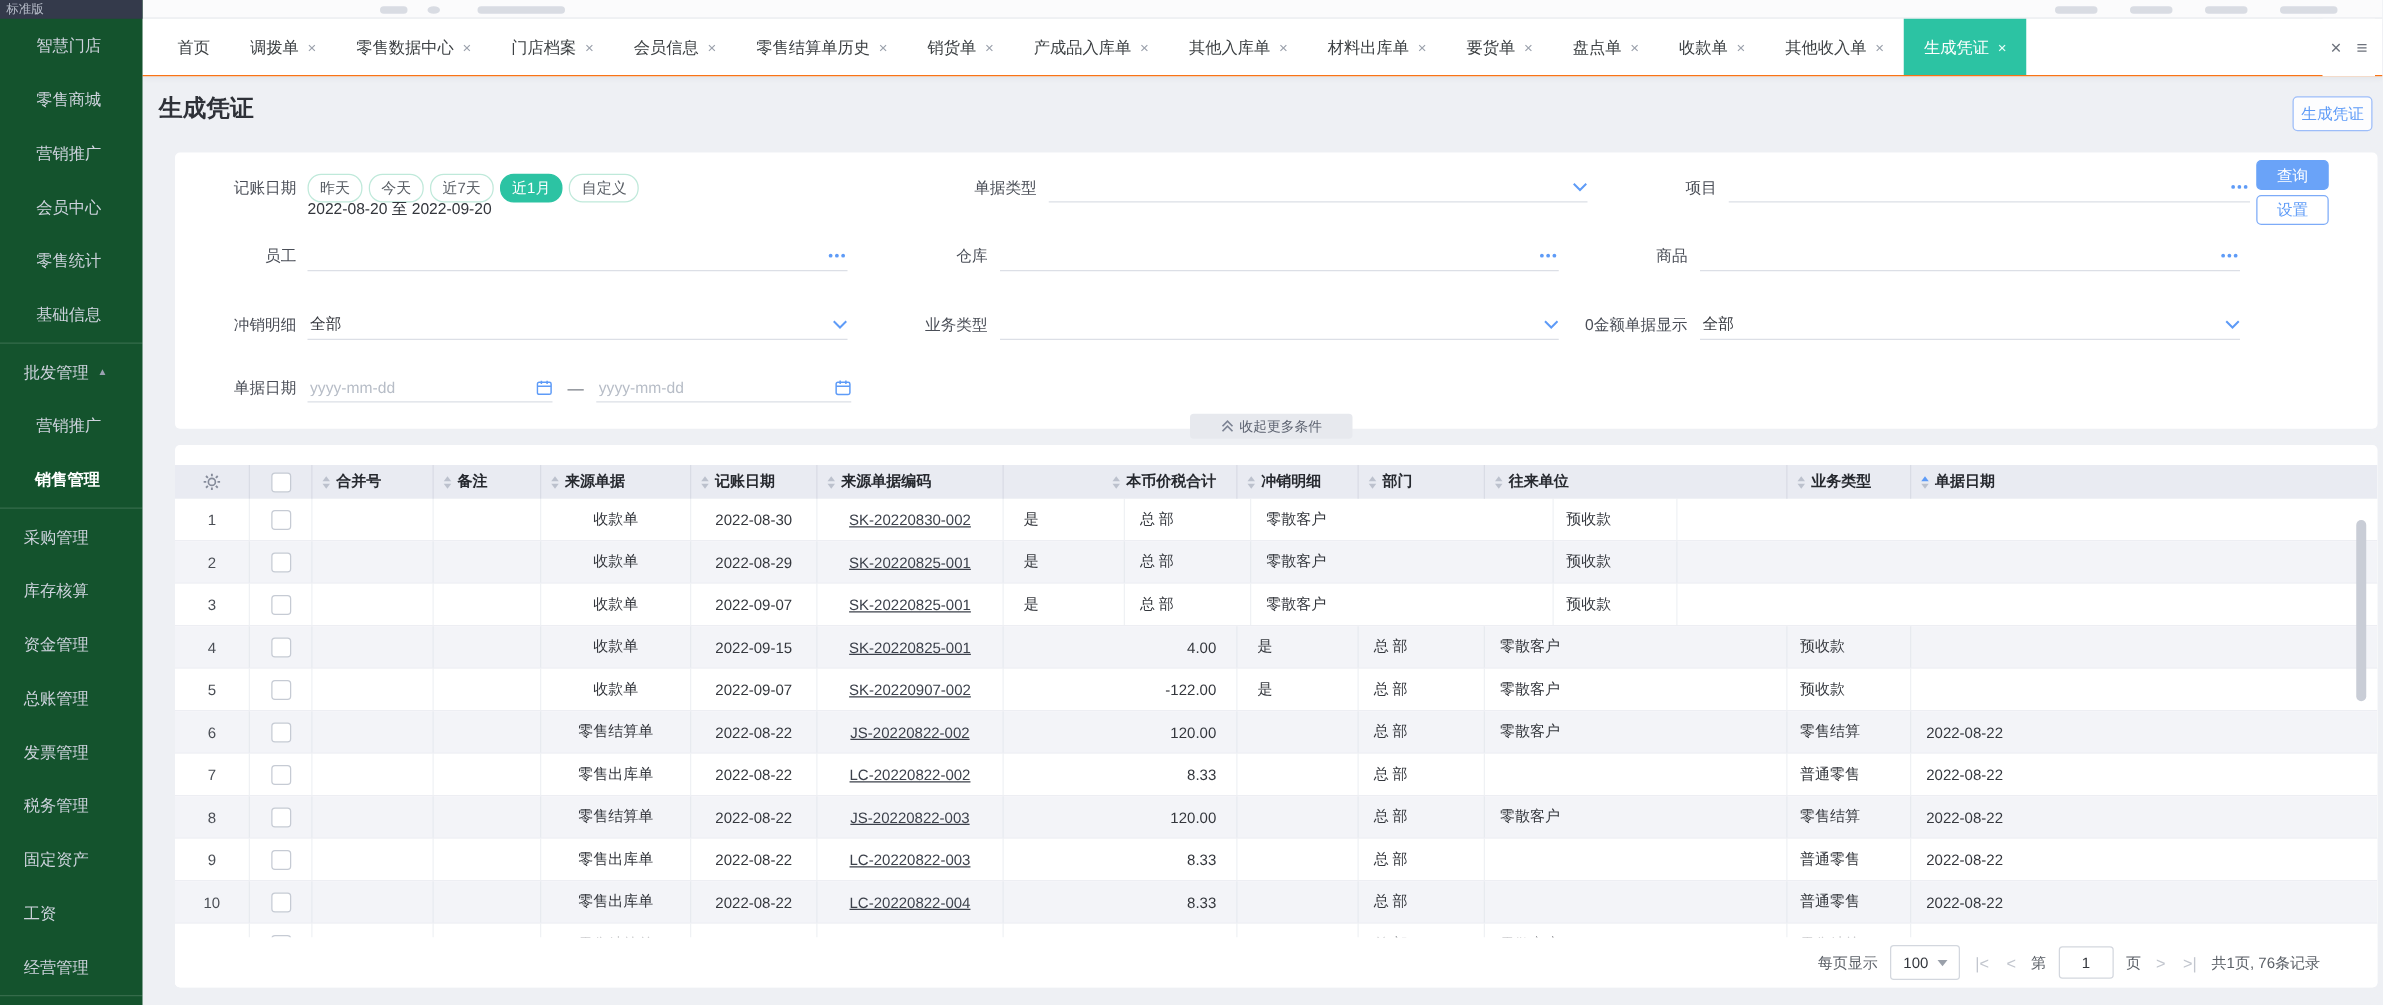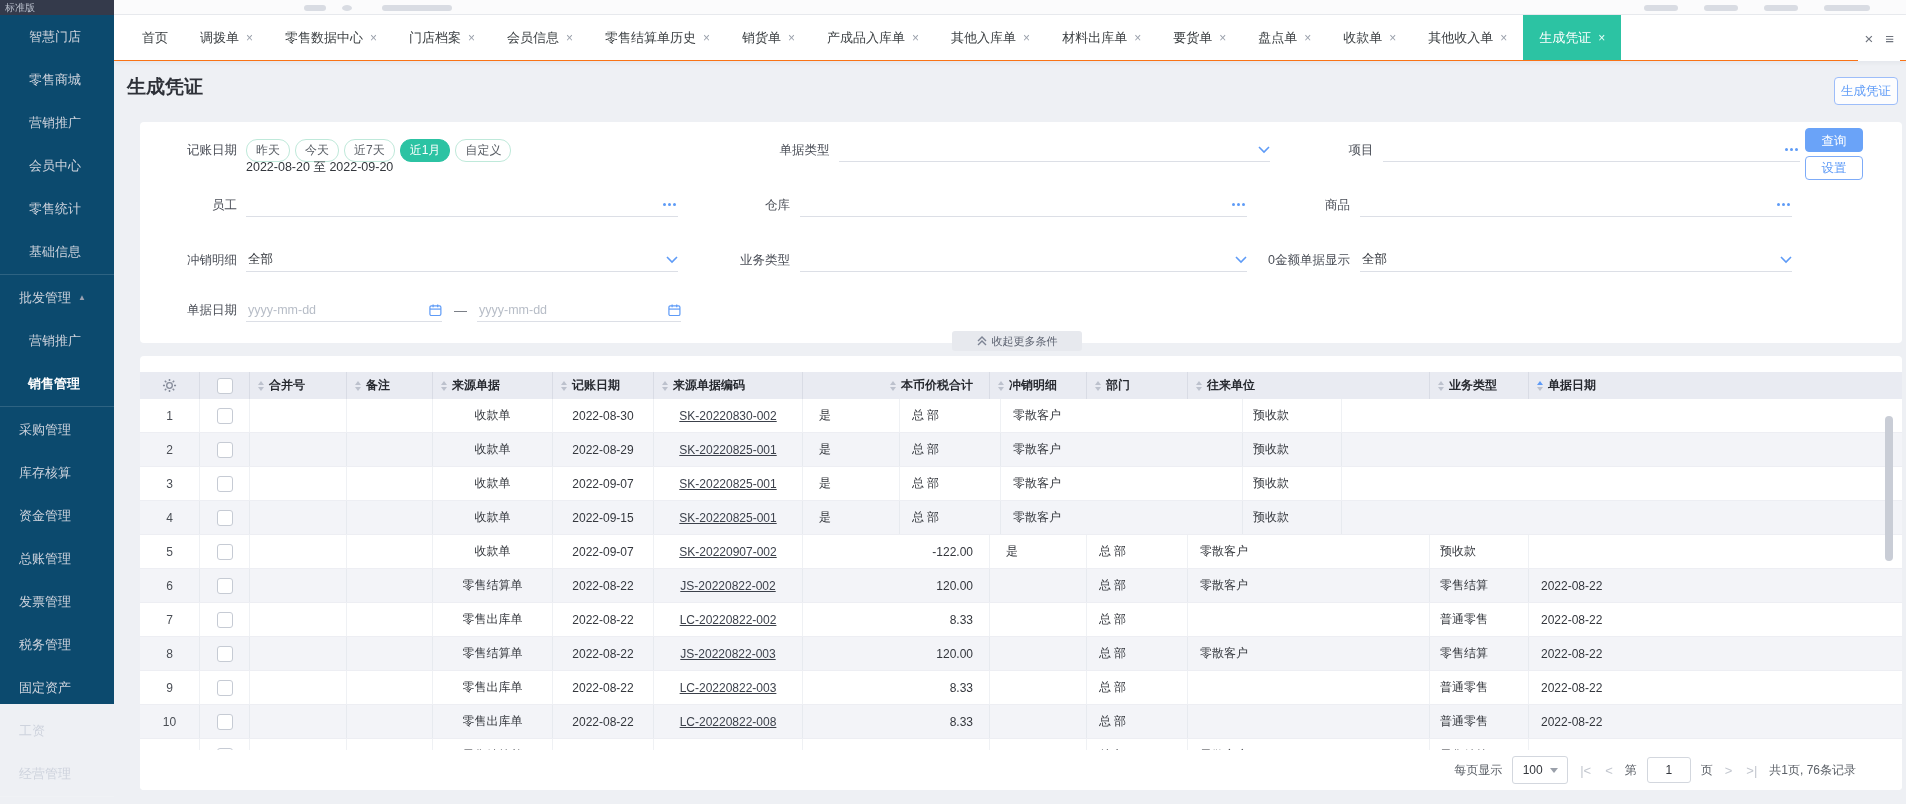--- a/index.html
+++ b/index.html
@@ -1,19 +1,19 @@
 <!DOCTYPE html>
 <html><head>
 <meta charset="utf-8">
 <style>
   html,body{margin:0;padding:0;}
   body{width:1906px;height:804px;position:relative;overflow:hidden;background:#eef0f4;
        font-family:"Liberation Sans","DejaVu Sans",sans-serif;color:#33363c;}
   
-  .sidebar{position:absolute;left:0;top:0;width:114px;height:704px;background:#0c4a6e;z-index:5;}
+  .sidebar{position:absolute;left:0;top:0;width:114px;height:804px;background:#14532d;z-index:5;}
   .edition{height:15px;line-height:15px;background:#343a4b;color:#b9bfcb;font-size:10px;padding-left:5px;}
   .side-item{height:43px;line-height:43px;font-size:13px;color:#ced3dd;padding-left:19px;cursor:pointer;white-space:nowrap;}
   .side-item.indent{padding-left:29px;}
   .side-item.active{color:#ffffff;font-weight:bold;padding-left:28px;}
   .side-item .group-arrow{font-size:8px;color:#9aa1b1;margin-left:7px;vertical-align:2px;}
   .side-divider{height:1px;background:rgba(255,255,255,.14);margin:1px 0;}
   
   .topstrip{position:absolute;left:114px;top:0;right:0;height:14px;background:#fbfbfc;border-bottom:1px solid #e8eaee;}
   .blob{position:absolute;bottom:3px;height:6px;background:#d9dce3;border-radius:3px;}
   
@@ -528,20 +528,23 @@
         <div class="td center" style="width: 86px;"></div>
         <div class="td center" style="width: 120px;">
           <span>收款单</span>
         </div>
         <div class="td center" style="width: 101px;">
           <span>2022-09-15</span>
         </div>
         <div class="td center" style="width: 149px;">
           <span class="link">SK-20220825-001</span>
         </div>
+        <div class="td right" style="width: 187px;">
+          <span>4.00</span>
+        </div>
         <div class="td pl16" style="width: 97px;">
           <span>是</span>
         </div>
         <div class="td pl12 dept" style="width: 101px;">
           <span>总部</span>
         </div>
         <div class="td pl12" style="width: 242px;">
           <span>零散客户</span>
         </div>
         <div class="td pl10" style="width: 99px;">
@@ -717,21 +720,21 @@
         </div>
         <div class="td center" style="width: 97px;"></div>
         <div class="td center" style="width: 86px;"></div>
         <div class="td center" style="width: 120px;">
           <span>零售出库单</span>
         </div>
         <div class="td center" style="width: 101px;">
           <span>2022-08-22</span>
         </div>
         <div class="td center" style="width: 149px;">
-          <span class="link">LC-20220822-008</span>
+          <span class="link">LC-20220822-004</span>
         </div>
         <div class="td right" style="width: 187px;">
           <span>8.33</span>
         </div>
         <div class="td pl16" style="width: 97px;"></div>
         <div class="td pl12 dept" style="width: 101px;">
           <span>总部</span>
         </div>
         <div class="td pl12" style="width: 242px;"></div>
         <div class="td pl10" style="width: 99px;">

